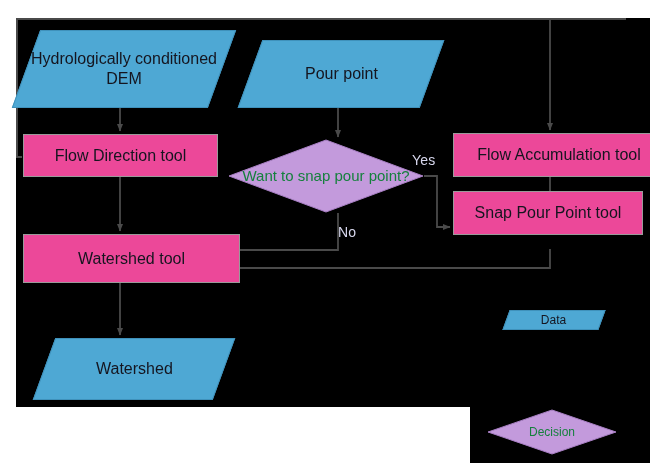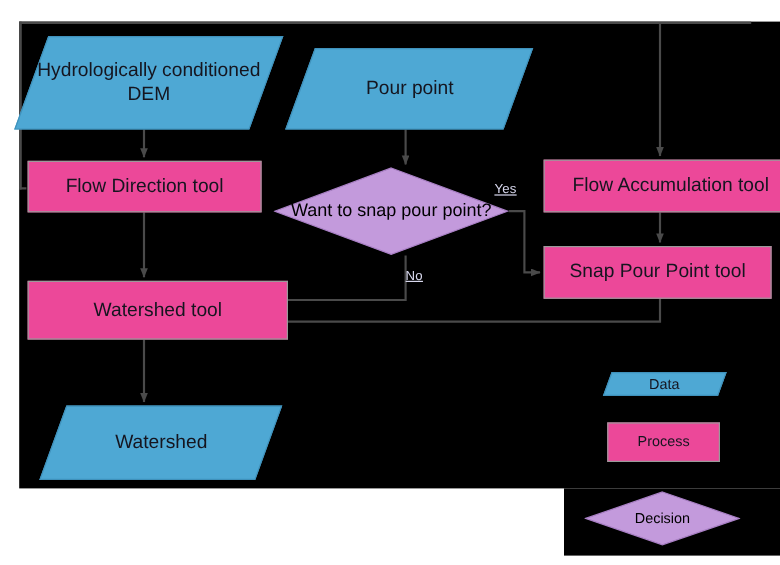--- a/index.html
+++ b/index.html
@@ -48,45 +48,44 @@
     border: 1px solid #3f91bb;
     transform: skewX(-20deg);
   }
   .data > span { transform: skewX(20deg); display:block; }
 
   .decision-wrap { position:absolute; }
   .decision-wrap svg { position:absolute; left:0; top:0; }
   .decision-label {
     position:absolute; left:0; top:0; width:100%; height:100%;
     display:flex; align-items:center; justify-content:center;
-    color:#000000; text-align:center; line-height:1.25;
+    color:#15803d; text-align:center; line-height:1.25;
   }
 
   
   #n-dem        { left: 26px;  top: 30px;  width: 196px; height: 78px;  font-size: 16px; }
   #n-pourpoint  { left: 250px; top: 40px;  width: 182px; height: 68px;  font-size: 16px; }
   #n-flowdir    { left: 23px;  top: 134px; width: 195px; height: 43px;  font-size: 16px; }
   #n-flowaccum  { left: 453px; top: 133px; width: 212px; height: 44px;  font-size: 16px; }
-  #n-snap       { left: 453px; top: 205px; width: 190px; height: 44px;  font-size: 16px; }
+  #n-snap       { left: 453px; top: 191px; width: 190px; height: 44px;  font-size: 16px; }
   #n-watershedtool { left: 23px; top: 234px; width: 217px; height: 49px; font-size: 16px; }
   #n-watershed  { left: 44px;  top: 338px; width: 180px; height: 62px;  font-size: 16px; }
   #n-decision   { left: 228px; top: 139px; width: 196px; height: 74px;  font-size: 15px; }
 
   
   #lg-data    { left: 506px; top: 310px; width: 96px;  height: 20px; font-size: 12px; }
   #lg-process { left: 506px; top: 352px; width: 94px;  height: 33px; font-size: 12px; }
   #lg-decision{ left: 487px; top: 409px; width: 130px; height: 46px; font-size: 12px; }
 
   
   .edge-label {
     position: absolute;
-    font-size: 11px;
+    font-size: 14px;
     color: #d8d8ee;
     letter-spacing: .2px;
-    text-decoration: underline;
   }
   #lbl-yes { left: 412px; top: 152px; }
   #lbl-no  { left: 302px; top: 224px; padding-left: 36px; }
 
   
   #wires { position:absolute; left:0; top:0; width:650px; height:471px; pointer-events:none; }
 </style>
 </head>
 <body>
 
@@ -162,23 +161,20 @@
     <span>Watershed</span>
   </div>
 
   <div class="edge-label" id="lbl-yes">Yes</div>
   <div class="edge-label" id="lbl-no">No</div>
 
   <div class="node data" id="lg-data">
     <span>Data</span>
   </div>
 
-  <div class="node process" id="lg-process">
-    <span>Process</span>
-  </div>
 
   <div class="decision-wrap" id="lg-decision">
     <svg width="130" height="46" viewBox="0 0 130 46" xmlns="http://www.w3.org/2000/svg">
       <polygon points="65,1 129,23 65,45 1,23" fill="#c39adc" stroke="#a87fc4" stroke-width="1"></polygon>
     </svg>
     <div class="decision-label">Decision</div>
   </div>
 
 </div>
 

